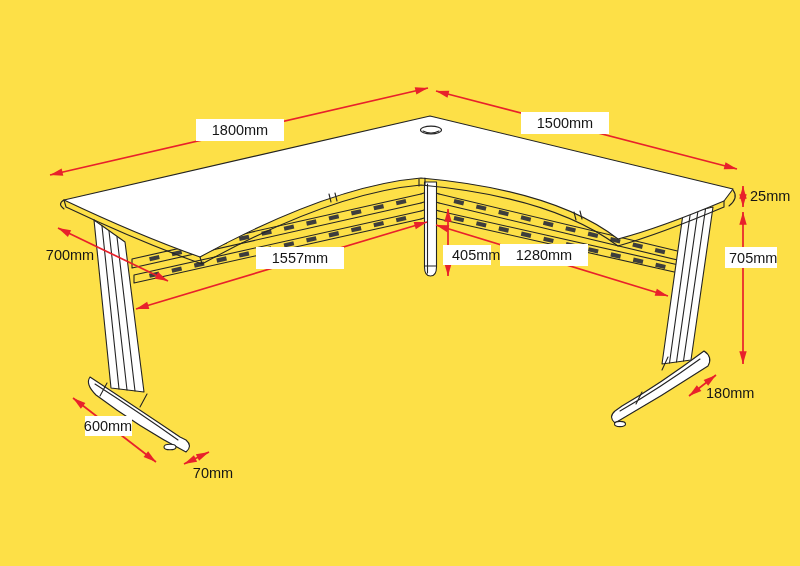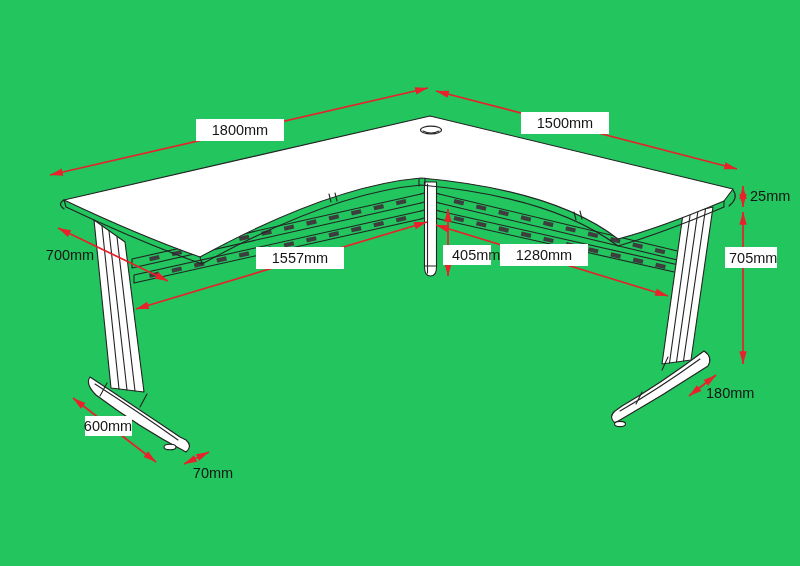--- a/index.html
+++ b/index.html
@@ -1,16 +1,16 @@
 <!DOCTYPE html>
 <html><head>
 <meta charset="utf-8">
 <style>
   html,body{margin:0;padding:0;background:#ffffff;}
-  .stage{position:relative;width:800px;height:566px;background:#22c55e;overflow:hidden;text-decoration:underline;}
+  .stage{position:relative;width:800px;height:566px;background:#fde047;overflow:hidden;text-decoration:underline;}
   svg{position:absolute;left:0;top:0;}
   .ink{stroke:#232323;stroke-width:1.1;fill:none;stroke-linecap:round;stroke-linejoin:round;}
   .ink-fill{stroke:#232323;stroke-width:1.1;fill:#ffffff;stroke-linejoin:round;}
   .slots{stroke:#3d3d3d;stroke-width:4.2;fill:none;stroke-dasharray:10 13;}
   .dim{stroke-width:1.7;fill:none;}
   .dim-label{font:14.5px "Liberation Sans", sans-serif;fill:#151515;}
   .label-bg{fill:#ffffff;stroke:none;}
 </style>
 </head>
 <body>

